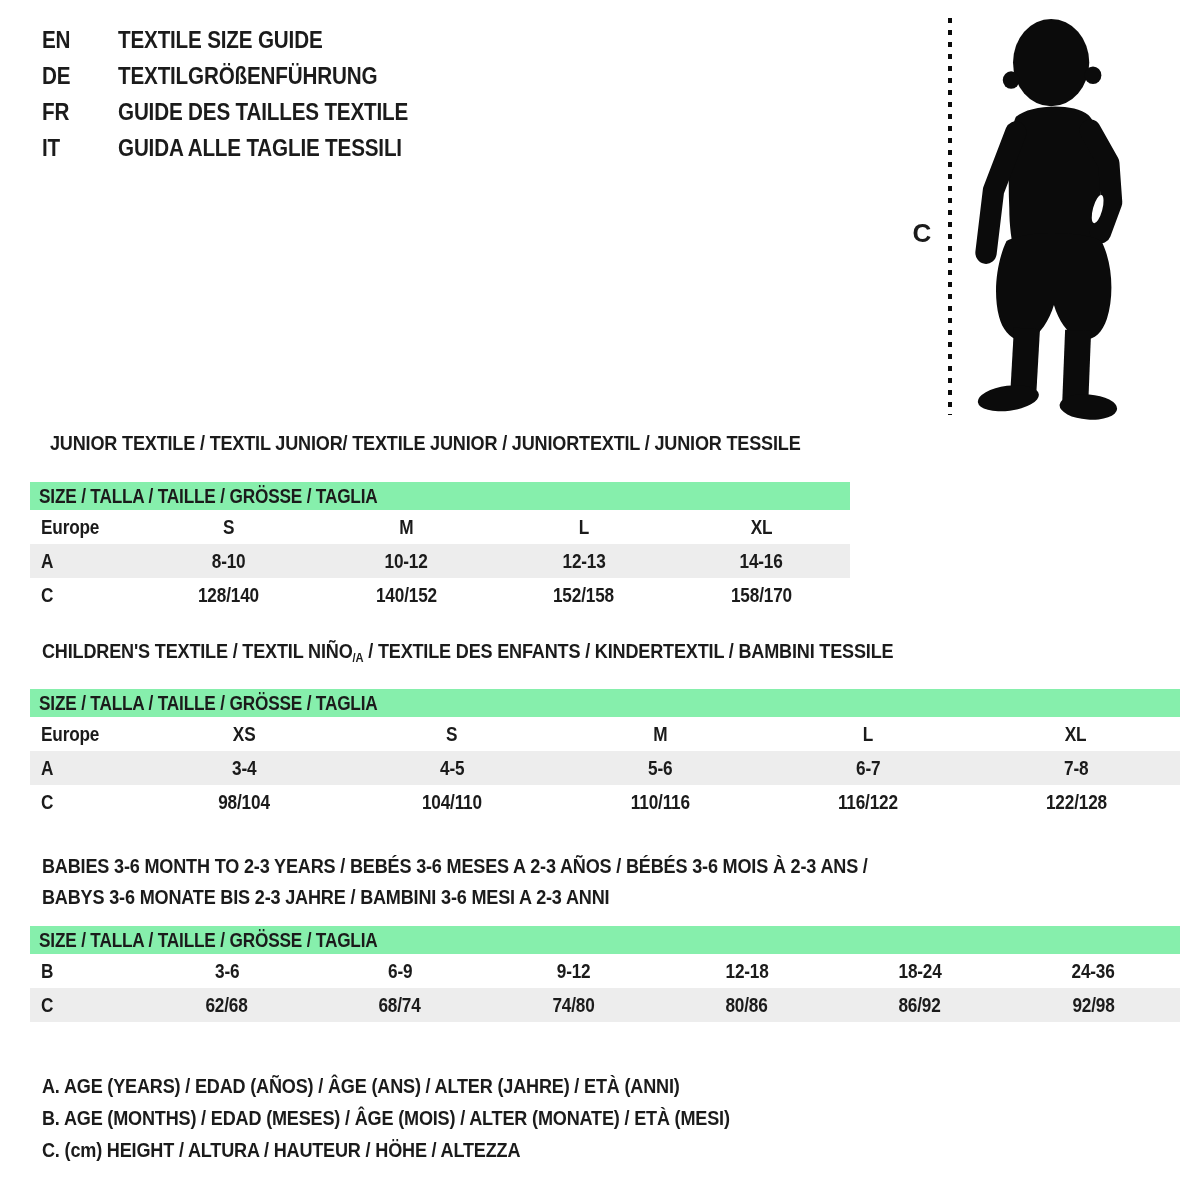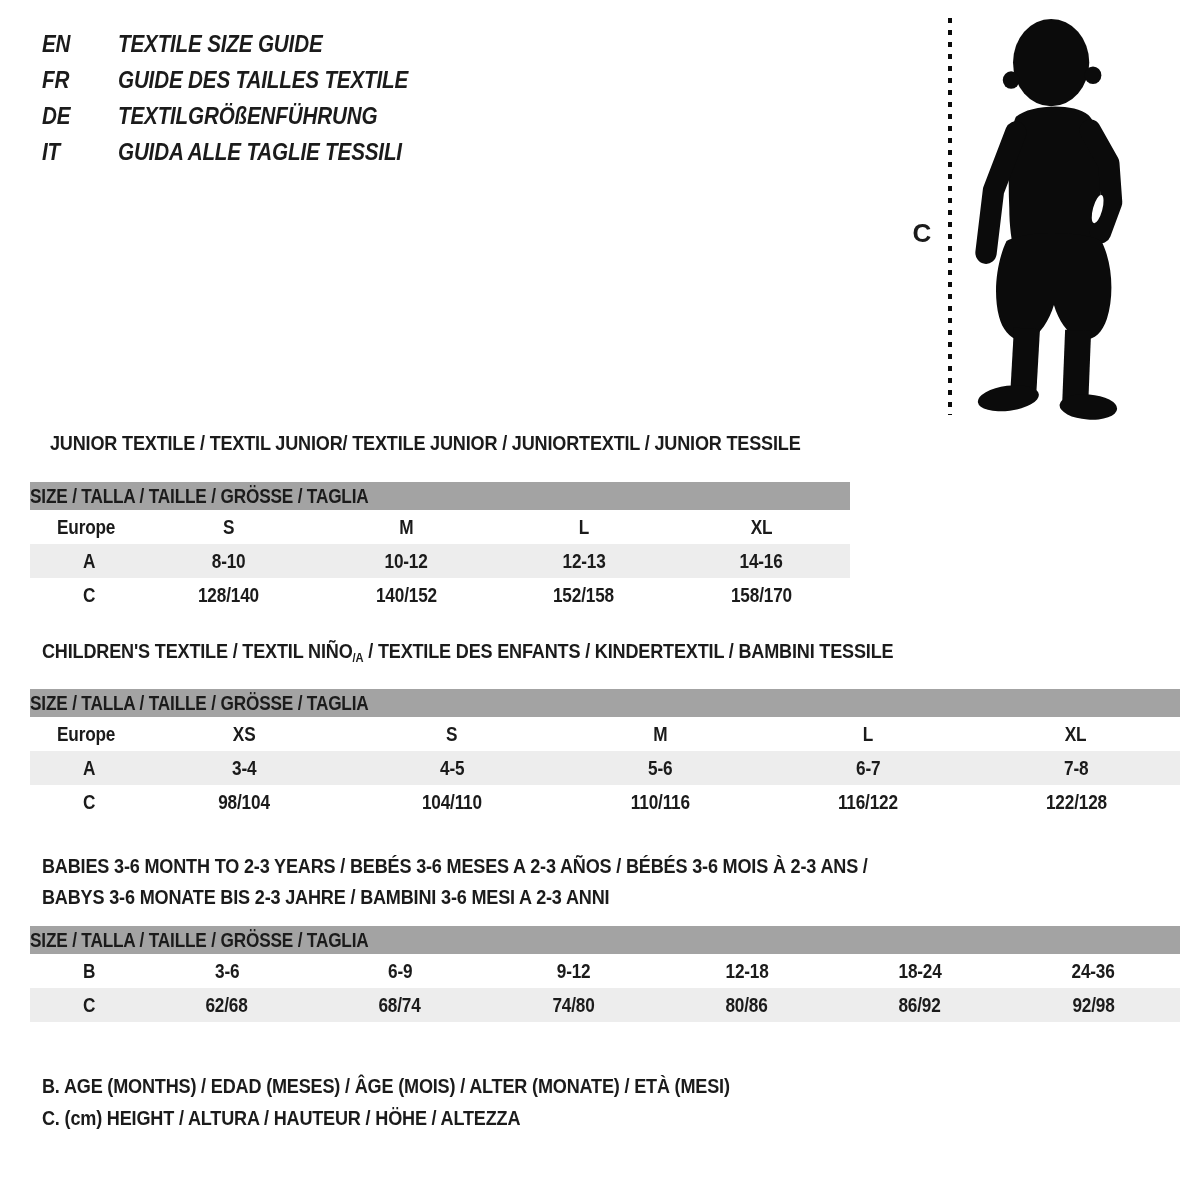--- a/index.html
+++ b/index.html
@@ -8,60 +8,60 @@
     background:#ffffff;color:#1b1b1b;
     font-family:"Liberation Sans",sans-serif;font-weight:bold;
   }
   .abs{position:absolute;}
   
   .cx{display:inline-block;transform:scaleX(0.86);transform-origin:0 50%;white-space:nowrap;letter-spacing:-0.2px;}
   .cxc{display:inline-block;transform:scaleX(0.86);transform-origin:50% 50%;white-space:nowrap;letter-spacing:-0.2px;}
 
   
   .langs{left:42px;top:26px;font-size:24px;}
-  .lang-row{display:flex;height:36px;align-items:center;font-style:italic;}
+  .lang-row{display:flex;height:36px;align-items:flex-start;}
   .lang-code{width:76px;}
 
   
   .figure{left:900px;top:8px;width:270px;height:412px;}
   .figure svg{position:absolute;left:0;top:0;}
   .c-label{position:absolute;left:0;top:210px;width:44px;text-align:center;font-size:26px;}
 
   
   .sec-title{font-size:21px;line-height:26px;}
   .sub{font-size:13px;vertical-align:-4px;}
 
   
   .tbl{left:30px;width:820px;}
   .tbl.wide{width:1150px;}
-  .hbar{height:28px;background:#a3a3a3;display:flex;align-items:center;font-size:20px;}
+  .hbar{height:28px;background:#86efac;display:flex;align-items:center;padding-left:9px;font-size:20px;}
   .trow{display:flex;height:34px;align-items:center;font-size:20px;}
   .trow.alt{background:#ededed;}
-  .lab{width:110px;padding-left:11px;box-sizing:border-box;text-align:center;}
+  .lab{width:110px;padding-left:11px;box-sizing:border-box;text-align:left;}
   .cell{flex:1;text-align:center;}
 
   
   .legend{left:42px;top:1070px;font-size:21px;}
   .legend-line{height:32px;display:flex;align-items:center;}
 </style>
 </head>
 <body>
 
 <div class="abs langs">
   <div class="lang-row">
     <span class="lang-code"><span class="cx">EN</span></span>
     <span class="cx">TEXTILE SIZE GUIDE</span>
   </div>
   <div class="lang-row">
+    <span class="lang-code"><span class="cx">DE</span></span>
+    <span class="cx">TEXTILGRÖßENFÜHRUNG</span>
+  </div>
+  <div class="lang-row">
     <span class="lang-code"><span class="cx">FR</span></span>
     <span class="cx">GUIDE DES TAILLES TEXTILE</span>
-  </div>
-  <div class="lang-row">
-    <span class="lang-code"><span class="cx">DE</span></span>
-    <span class="cx">TEXTILGRÖßENFÜHRUNG</span>
   </div>
   <div class="lang-row">
     <span class="lang-code"><span class="cx">IT</span></span>
     <span class="cx">GUIDA ALLE TAGLIE TESSILI</span>
   </div>
 </div>
 
 <div class="abs figure">
   <svg width="270" height="412" viewBox="0 0 270 412" aria-hidden="true">
     <line x1="50" y1="10" x2="50" y2="407" stroke="#0b0b0b" stroke-width="4" stroke-dasharray="5 7"></line>
@@ -169,18 +169,21 @@
     <div class="cell"><span class="cxc">68/74</span></div>
     <div class="cell"><span class="cxc">74/80</span></div>
     <div class="cell"><span class="cxc">80/86</span></div>
     <div class="cell"><span class="cxc">86/92</span></div>
     <div class="cell"><span class="cxc">92/98</span></div>
   </div>
 </div>
 
 <div class="abs legend">
   <div class="legend-line">
+      <span class="cx">A. AGE (YEARS) / EDAD (AÑOS) / ÂGE (ANS) / ALTER (JAHRE) / ETÀ (ANNI)</span>
+    </div>
+  <div class="legend-line">
       <span class="cx">B. AGE (MONTHS) / EDAD (MESES) / ÂGE (MOIS) / ALTER (MONATE) / ETÀ (MESI)</span>
     </div>
   <div class="legend-line">
       <span class="cx">C. (cm) HEIGHT / ALTURA / HAUTEUR / HÖHE / ALTEZZA</span>
     </div>
 </div>
 
 </body></html>

